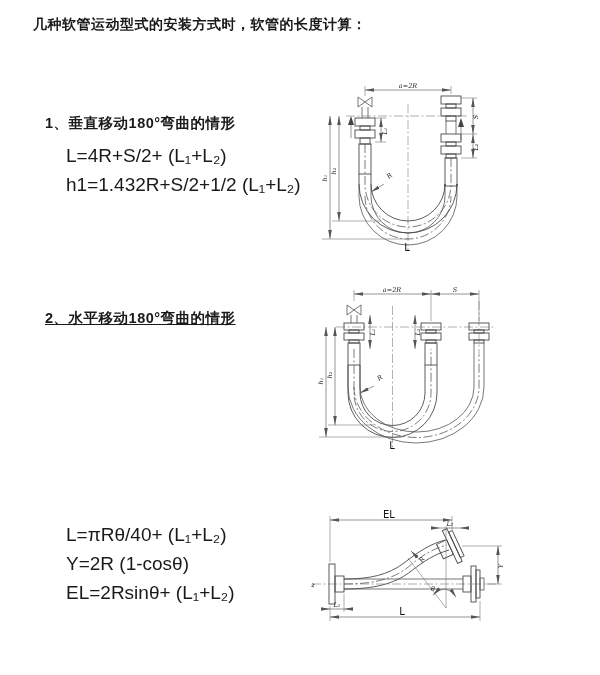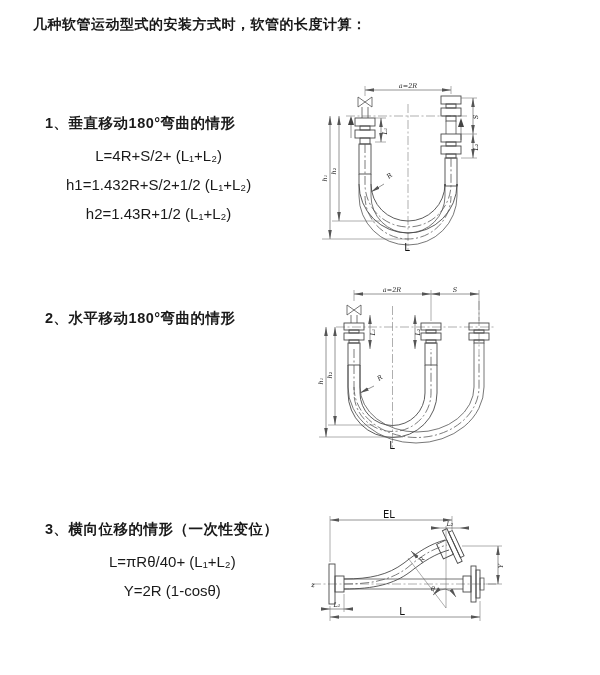--- a/index.html
+++ b/index.html
@@ -2,21 +2,21 @@
 <html><head>
 <meta charset="utf-8">
 <style>
   html,body { margin:0; padding:0; background:#fff; }
   body { width:600px; height:675px; position:relative; overflow:hidden;
          font-family:"Liberation Sans","DejaVu Sans",sans-serif; color:#1a1a1a; }
   .page { position:absolute; inset:0; background:#ffffff; }
   .title { position:absolute; left:33px; top:16px; font-size:14px; font-weight:600; letter-spacing:.5px; }
   .sec { position:absolute; }
   .sec-heading { font-size:14.5px; font-weight:600; margin:0 0 8px 0; letter-spacing:.5px; }
-  .formula { font-size:15px; line-height:29px; padding-left:21px; white-space:pre;text-align:center; }
+  .formula { font-size:19px; line-height:29px; padding-left:21px; white-space:pre; }
   .dwg { position:absolute; }
   
   .ol   { stroke:#4a4a4a; stroke-width:.9;  fill:none; }
   .olt  { stroke:#4a4a4a; stroke-width:.75; fill:none; }
   .cl   { stroke:#8c8c8c; stroke-width:.7;  fill:none; stroke-dasharray:9 2.5 2 2.5; }
   .hd   { stroke:#5a5a5a; stroke-width:.8;  fill:none; stroke-dasharray:9 2.5 2 2.5; }
   .dim  { stroke:#5a5a5a; stroke-width:.65; fill:none; }
   .ext  { stroke:#6a6a6a; stroke-width:.55; fill:none; }
   text.lbl  { fill:#222; font:italic 6.5px "DejaVu Serif",serif; stroke:none; }
   text.lblL { fill:#111; font:10px "DejaVu Sans",sans-serif; font-style:normal; stroke:none; }
@@ -26,31 +26,30 @@
 <body>
 
 <div class="page">
 
   <div class="title">几种软管运动型式的安装方式时，软管的长度计算：</div>
 
   <div class="sec" style="left:45px; top:106px;margin-top:8px;">
     <div class="sec-heading">1、垂直移动180°弯曲的情形</div>
     <div class="formula">L=4R+S/2+ (L₁+L₂)</div>
     <div class="formula">h1=1.432R+S/2+1/2 (L₁+L₂)</div>
-    <div class="formula">h2=1.43R+1/2 (L₁+L₂)</div>
   </div>
 
-  <div class="sec" style="left:45px; top:309px;">
+  <div class="sec" style="left:45px; top:309px;text-decoration:underline;">
     <div class="sec-heading">2、水平移动180°弯曲的情形</div>
   </div>
 
   <div class="sec" style="left:45px; top:520px;">
-    <div class="sec-heading">3、横向位移的情形（一次性变位）</div>
     <div class="formula">L=πRθ/40+ (L₁+L₂)</div>
     <div class="formula">Y=2R (1-cosθ)</div>
+    <div class="formula">EL=2Rsinθ+ (L₁+L₂)</div>
   </div>
 
   <svg class="dwg" style="left:308px; top:76px;" width="220" height="180" viewBox="0 0 220 180">
     <defs>
       <pattern id="hz1" width="5" height="5" patternUnits="userSpaceOnUse">
         <path d="M0,5 L5,0 M0,0 L5,5" stroke="#8f8f8f" stroke-width="0.6"></path>
       </pattern>
       <marker id="ae1" markerWidth="11" markerHeight="8" refX="9" refY="3" orient="auto" markerUnits="userSpaceOnUse">
         <path d="M0,1.2 L9,3 L0,4.8 Z" fill="#555"></path>
         </marker>

